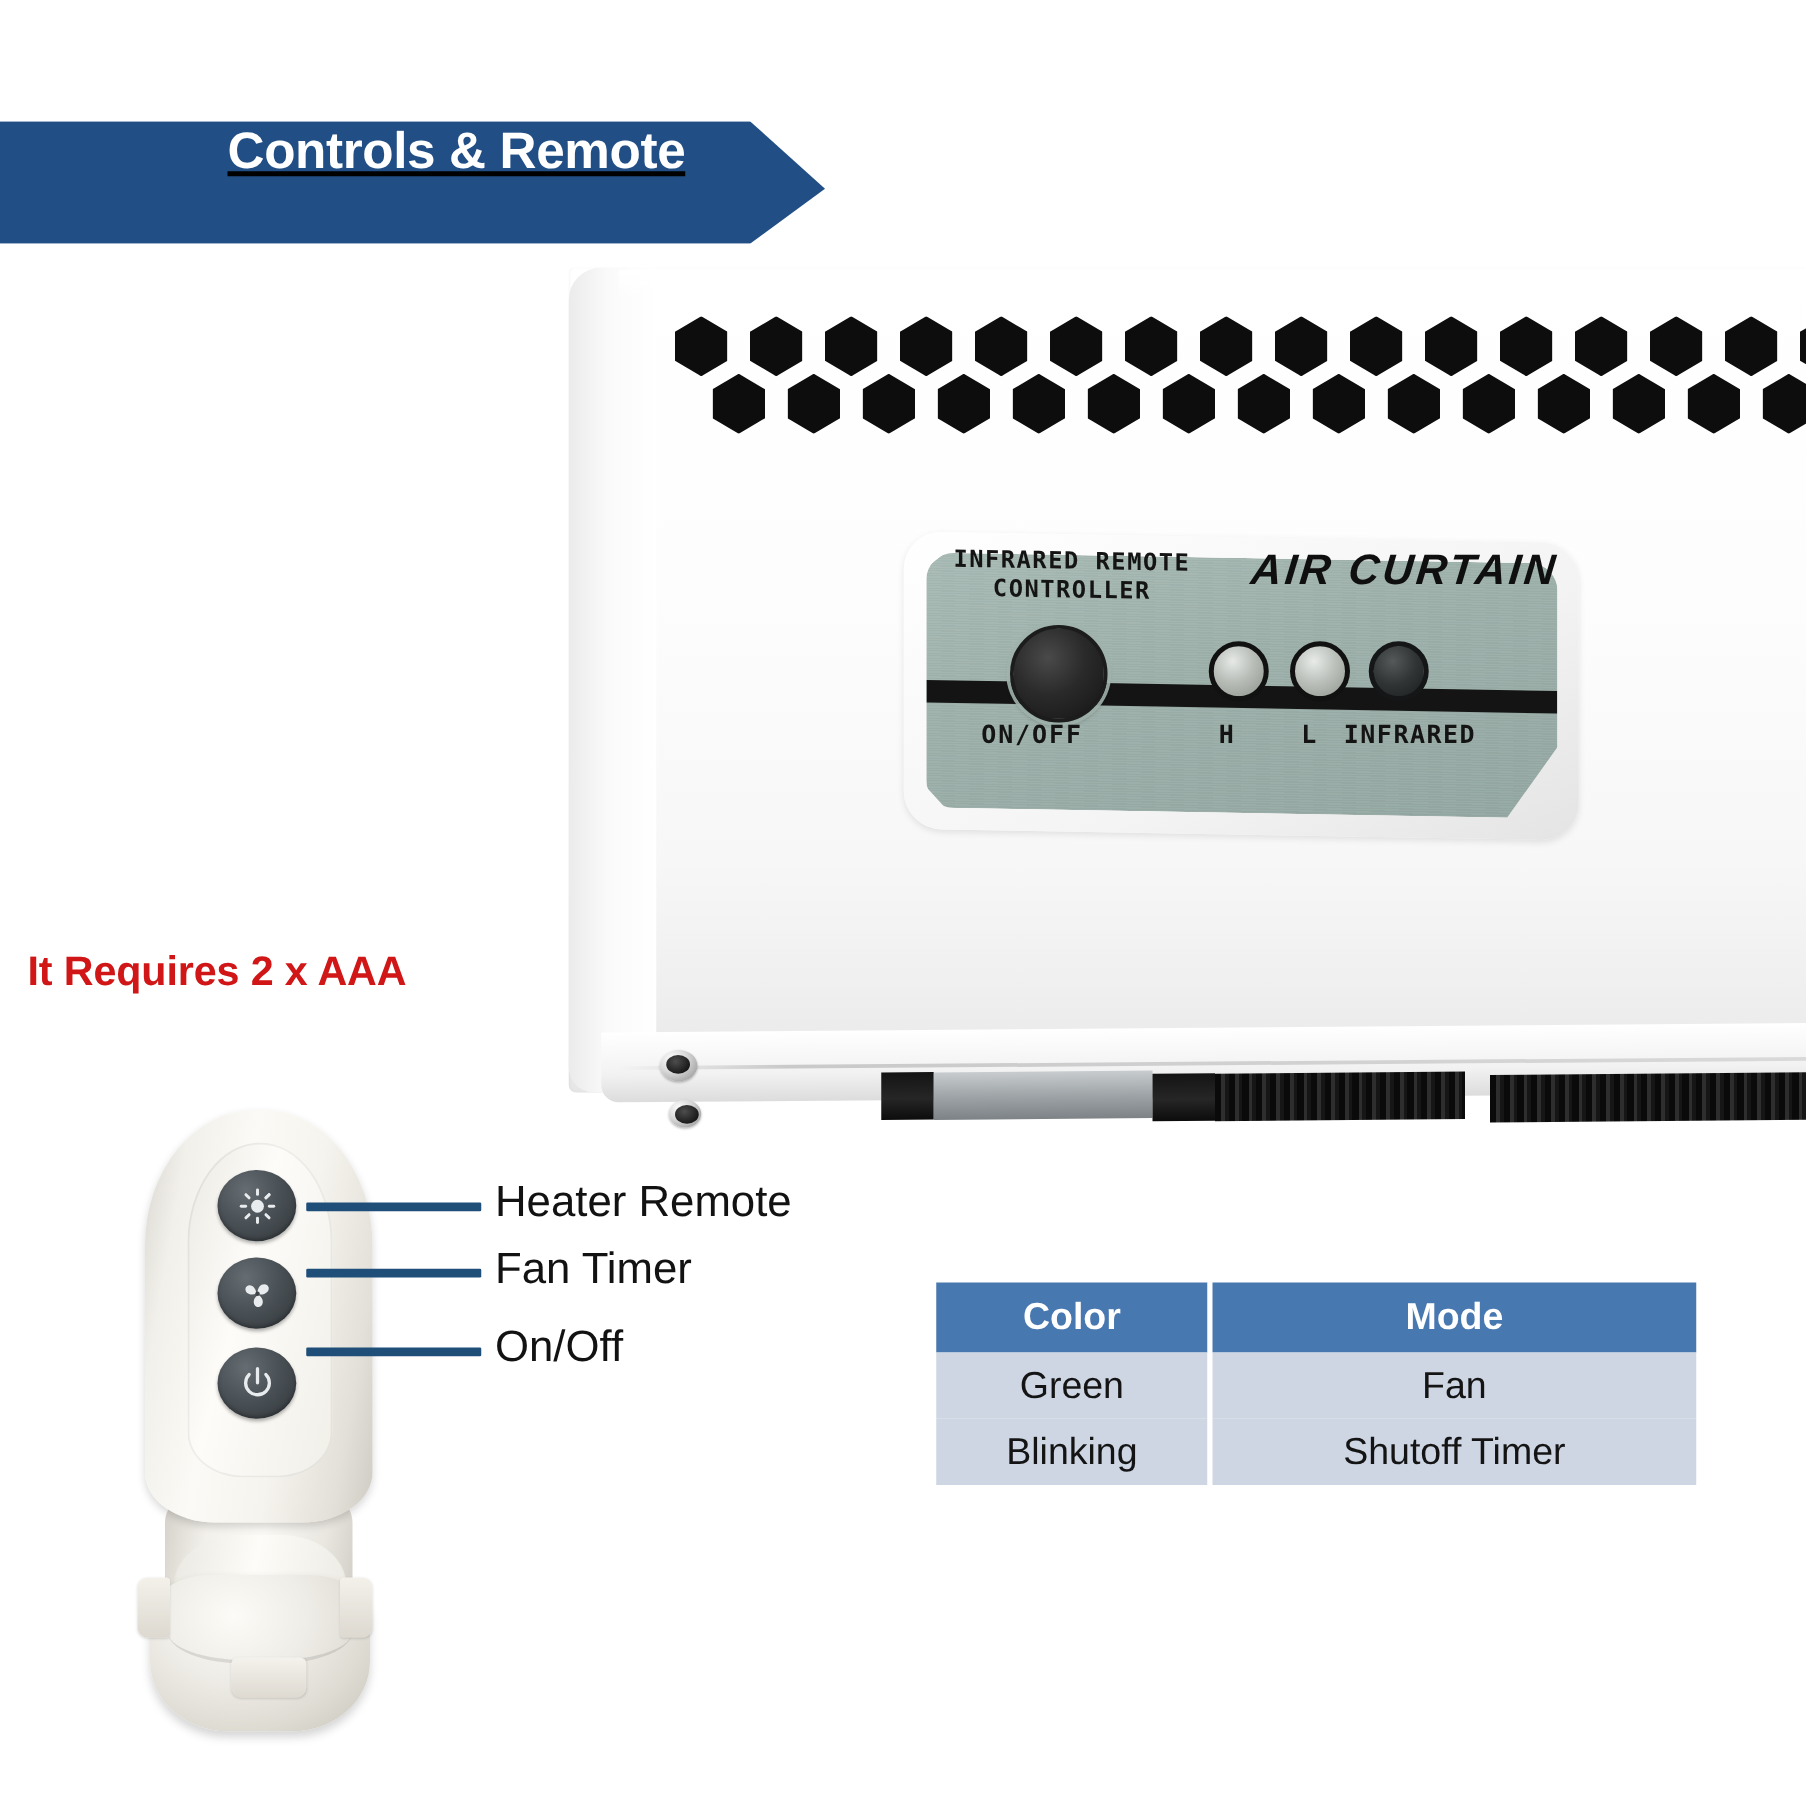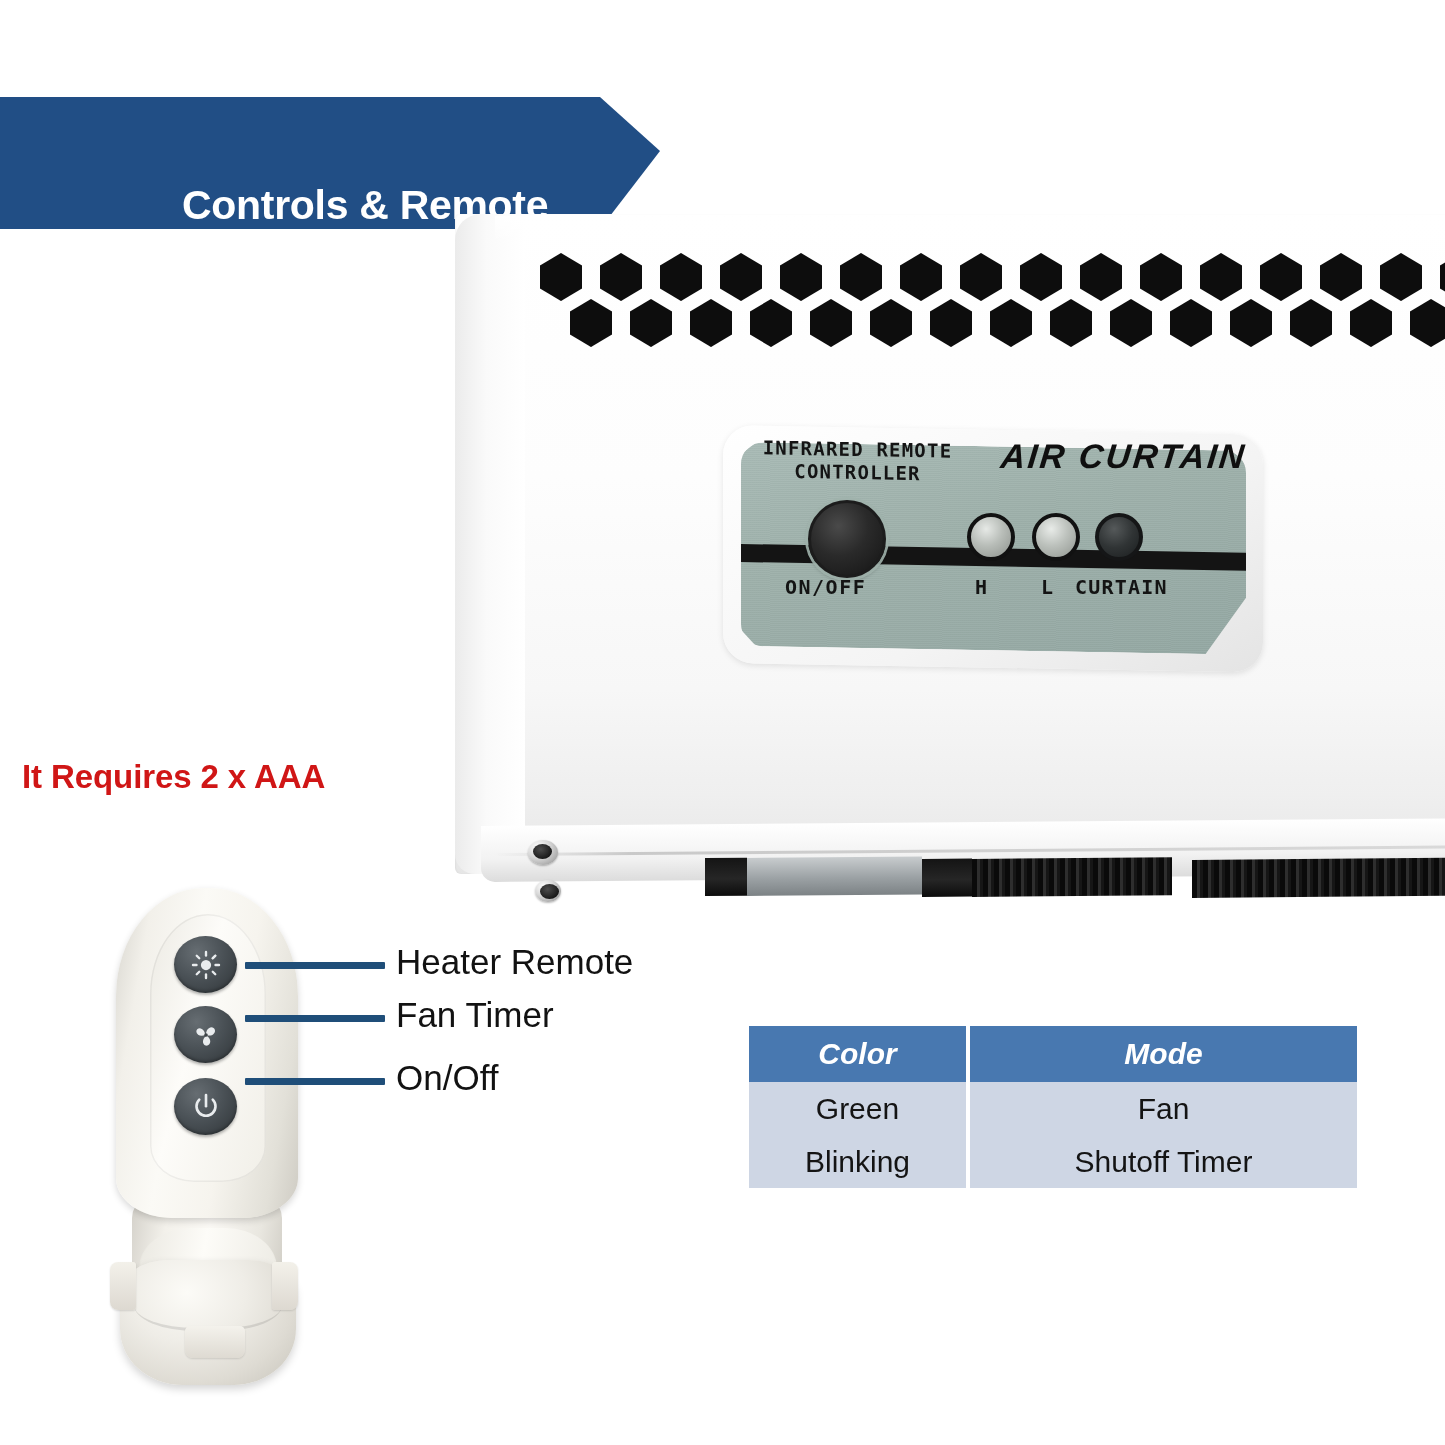--- a/index.html
+++ b/index.html
@@ -15,25 +15,26 @@
     font-family: "Liberation Sans", sans-serif;
     -webkit-font-smoothing: antialiased;
   }
 
   
   .banner {
     position: absolute;
     left: 0;
     top: 97px;
     width: 660px;
-    height: 132px;
+    height: 98px;
     background: #214E85;
     clip-path: polygon(0 0, 600px 0, 660px 54px, 600px 100%, 0 100%);
     display: flex;
-    align-items: flex-end;
+    align-items: flex-start;
+    text-decoration: underline;
   }
   .banner-title {
     color: #ffffff;
     font-size: 41px;
     font-weight: bold;
     letter-spacing: -0.3px;
     margin-left: 182px;
     white-space: nowrap;
   }
 
@@ -450,21 +451,20 @@
     vertical-align: middle;
     padding: 0;
     height: 53px;
     font-size: 30px;
   }
   .legend-table th {
     background: #4878B0;
     color: #ffffff;
     font-weight: bold;
     height: 56px;
-    font-style: italic;
   }
   .legend-table th.col-color,
   .legend-table td.col-color { width: 217px; }
   .legend-table th.col-mode,
   .legend-table td.col-mode  { width: 387px; }
   .legend-table td {
     color: #141414;
     font-weight: normal;
   }
   .legend-table tr.odd td  { background: #CED6E4; }
@@ -547,21 +547,21 @@
     <div class="lbl-aircurtain">AIR CURTAIN</div>
 
     <div class="knob"></div>
     <div class="led led-h"></div>
     <div class="led led-l"></div>
     <div class="led led-recv"></div>
 
     <div class="panel-foot foot-onoff">ON/OFF</div>
     <div class="panel-foot foot-h">H</div>
     <div class="panel-foot foot-l">L</div>
-    <div class="panel-foot foot-recv">CURTAIN</div>
+    <div class="panel-foot foot-recv">INFRARED</div>
   </div>
 </div>
 
 <div class="battery-note">
   <div>It Requires 2 x AAA</div>
 </div>
 
 <div class="remote">
   <div class="remote-neck"></div>
   <div class="remote-body"></div>

